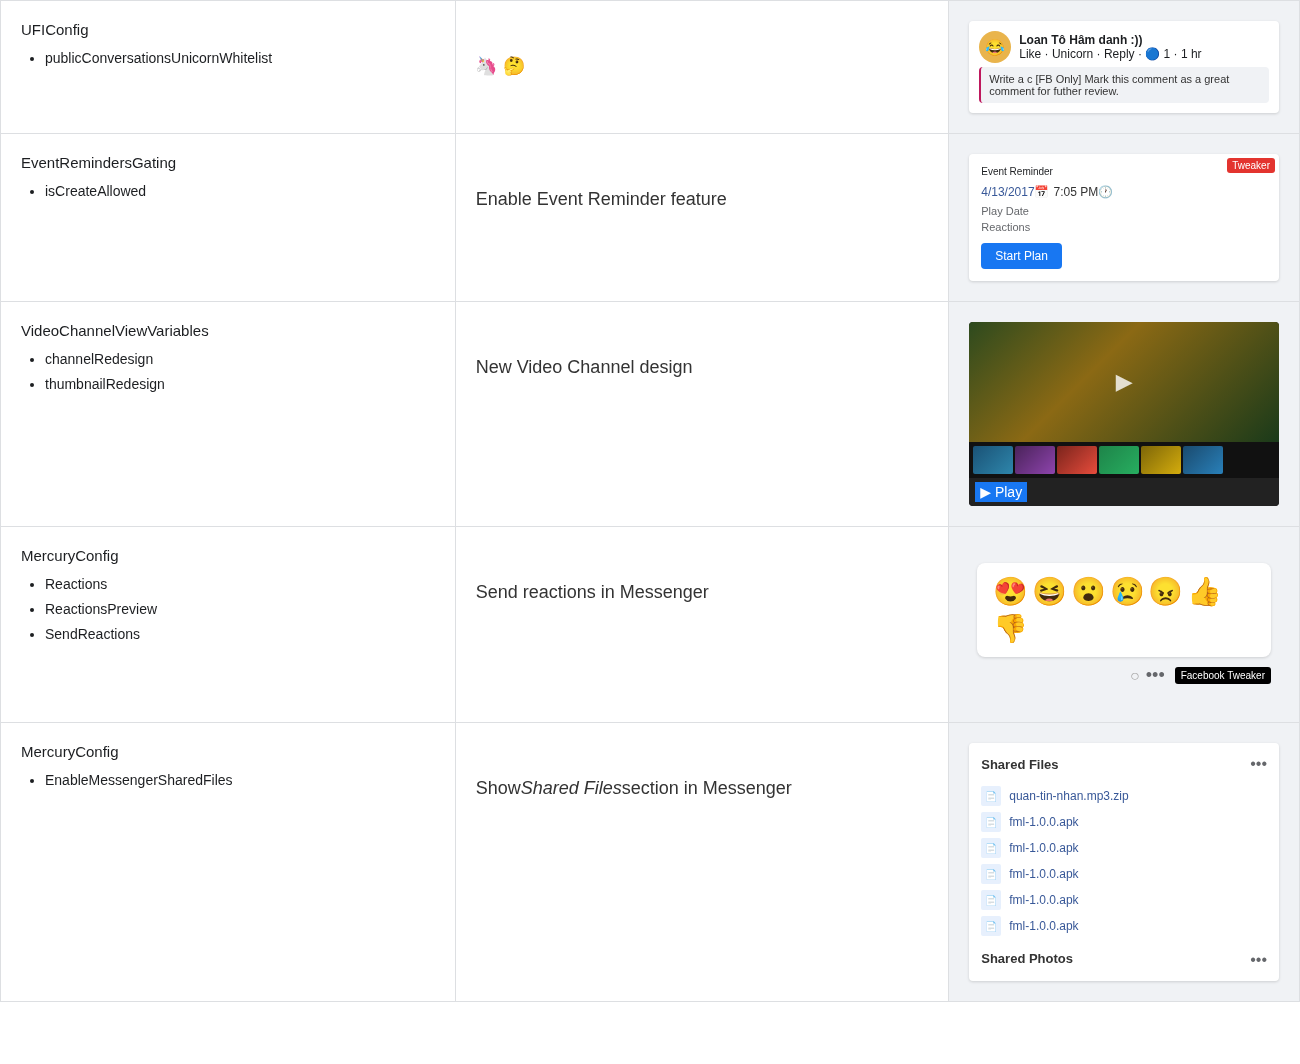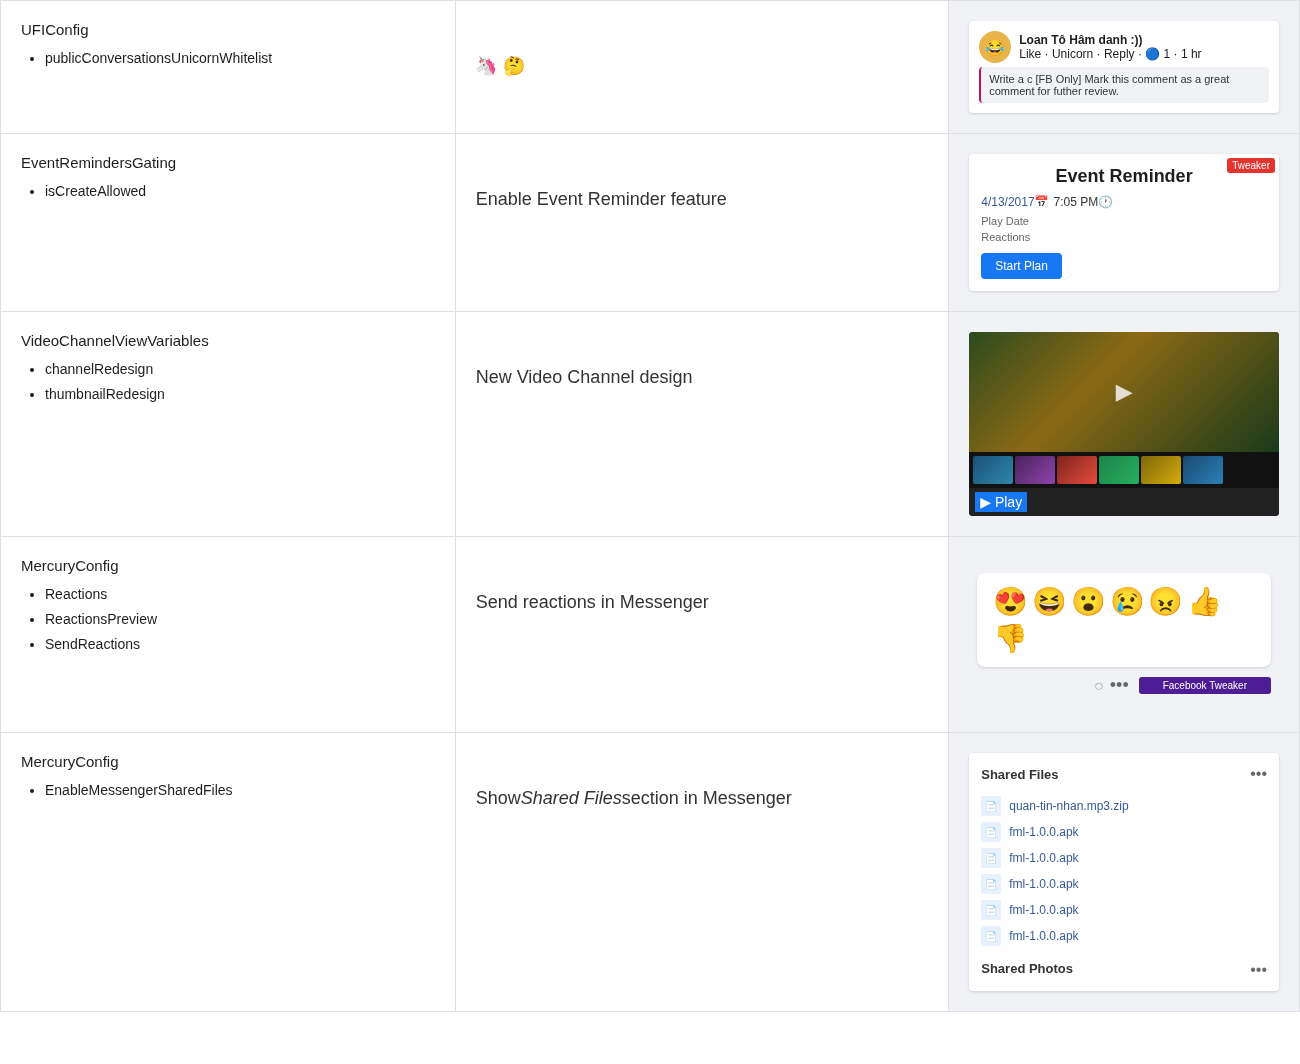--- a/index.html
+++ b/index.html
@@ -77,21 +77,21 @@
     }
 
     
     .preview-row2 {
       background: #fff;
       border-radius: 4px;
       padding: 12px;
       box-shadow: 0 1px 3px rgba(0,0,0,0.15);
       font-size: 12px;
     }
-    .event-title { font-size: 18px; font-weight: 700; margin-bottom: 8px; text-align: center; }
+    .event-title { font-size: 10px; font-weight: 400; margin-bottom: 8px; }
     .event-field {
       display: flex;
       align-items: center;
       gap: 0;
       margin-bottom: 6px;
       font-size: 12px;
       color: #333;
     }
     .event-field .date-val { color: #385898; }
     .event-field .time-val { margin-left: 4px; }
@@ -172,25 +172,25 @@
       padding: 12px 16px;
       box-shadow: 0 1px 3px rgba(0,0,0,0.15);
       display: flex;
       align-items: center;
       gap: 4px;
       flex-wrap: wrap;
     }
     .reaction-emoji { font-size: 28px; }
     .reaction-dots { color: #65676b; font-size: 18px; }
     .fb-tweaker {
-      background: #4c1d95;
+      background: #000000;
       color: #fff;
       font-size: 10px;
       border-radius: 3px;
-      padding: 3px 24px;
+      padding: 3px 6px;
       margin-left: 4px;
     }
 
     
     .preview-row5 {
       background: #fff;
       border-radius: 4px;
       padding: 12px;
       box-shadow: 0 1px 3px rgba(0,0,0,0.15);
       font-size: 12px;

